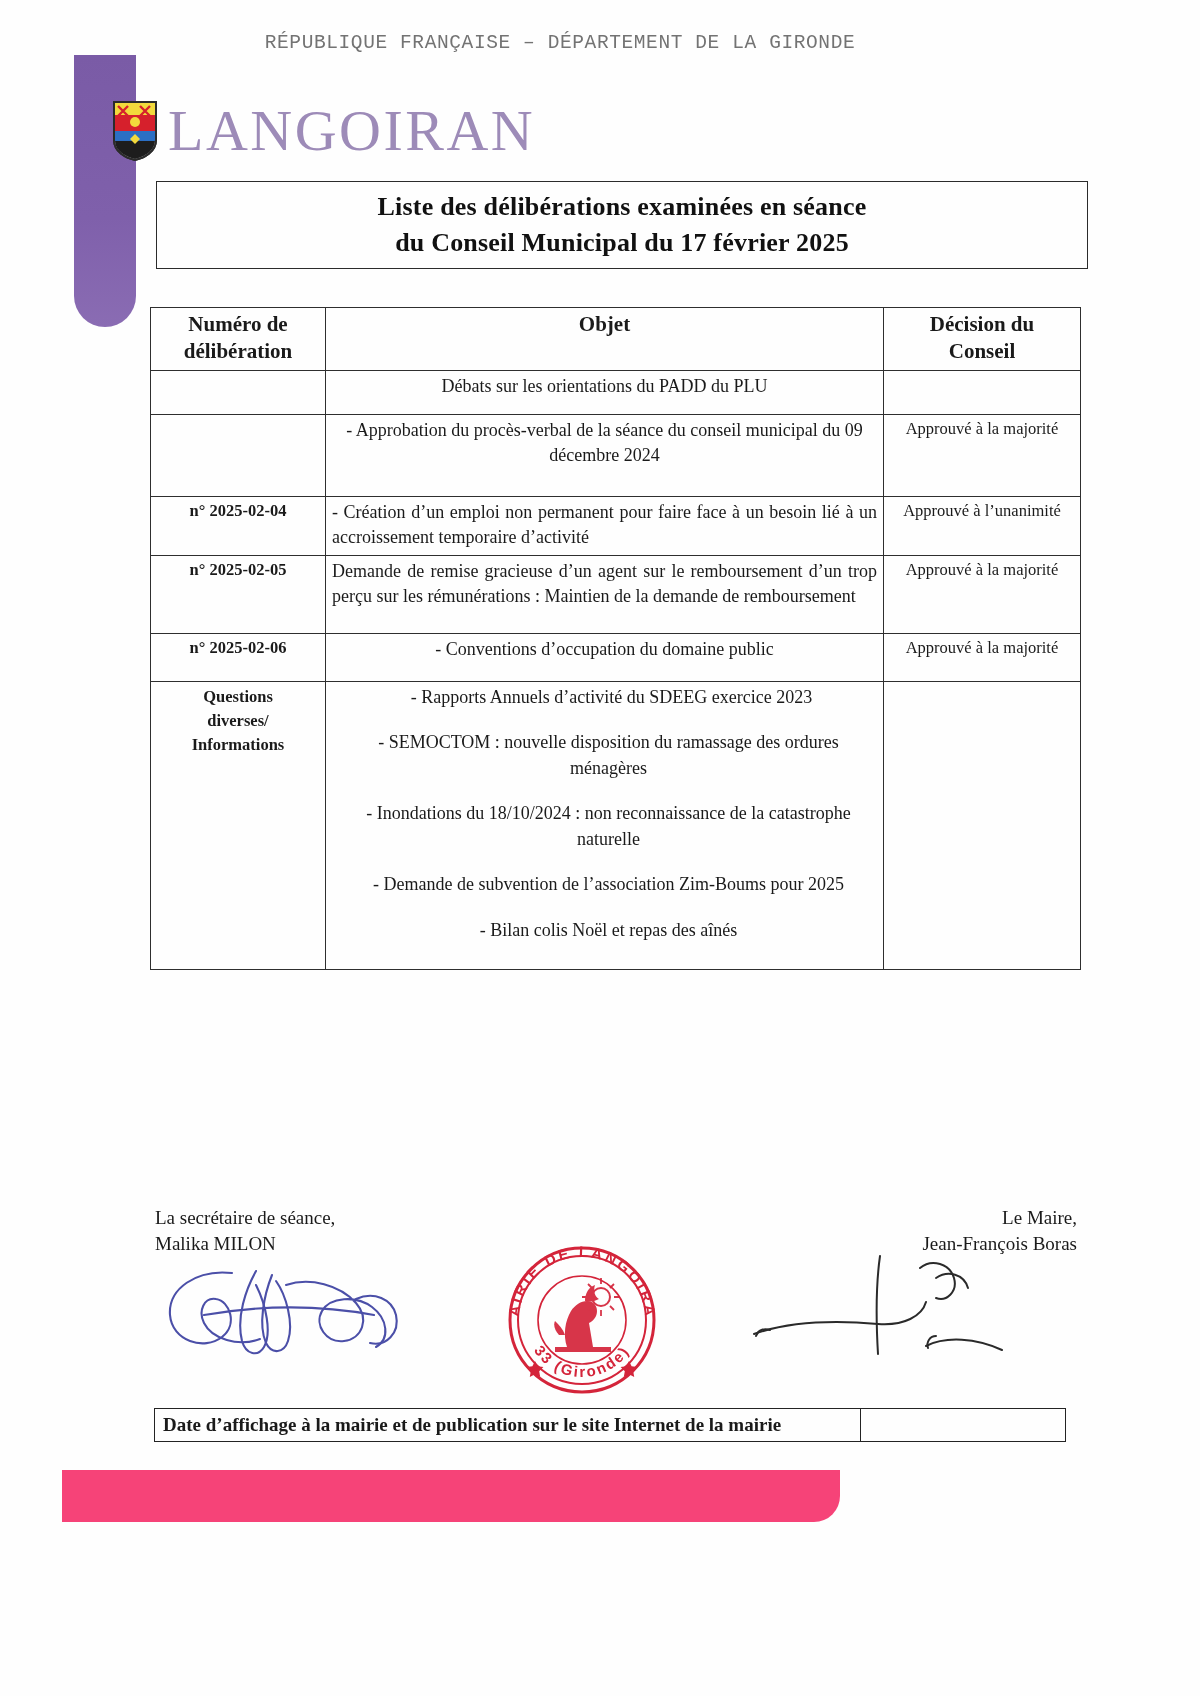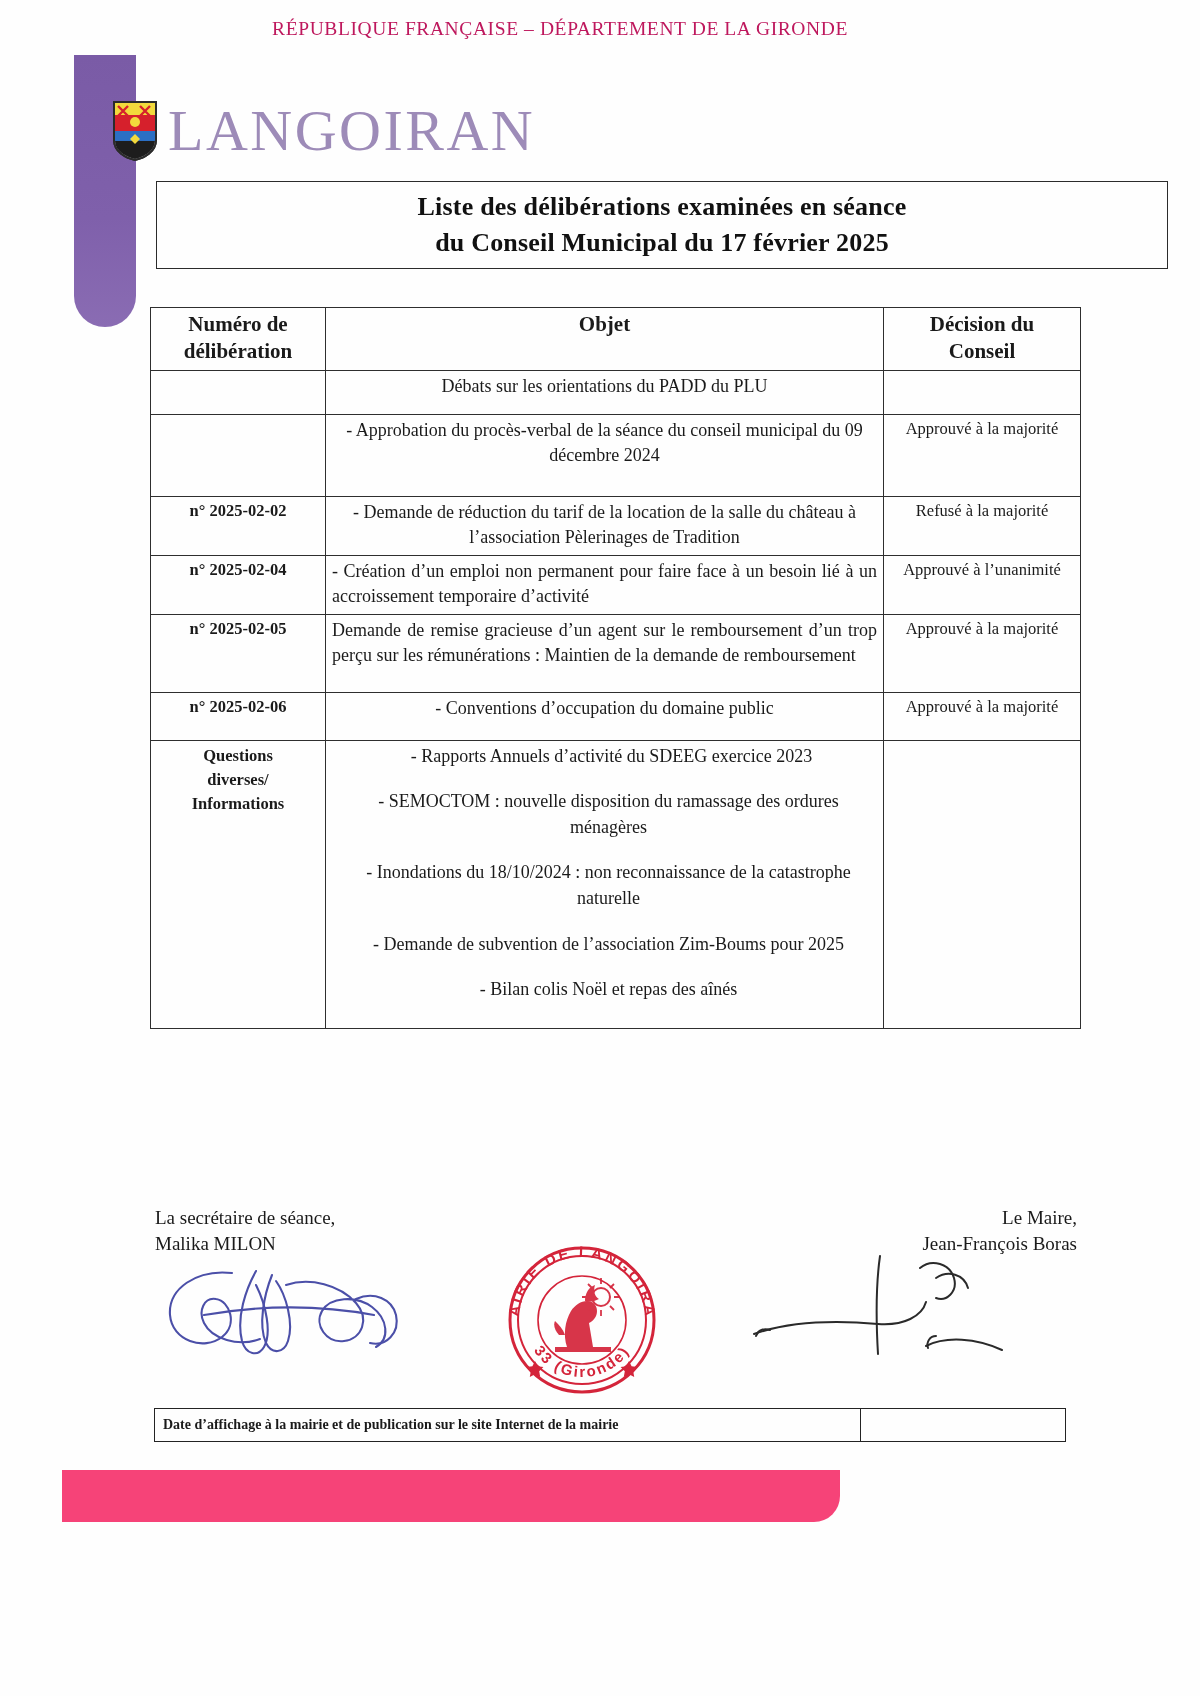--- a/index.html
+++ b/index.html
@@ -15,28 +15,28 @@
     position: relative;
     width: 1200px;
     height: 1696px;
     overflow: hidden;
     background: #fefefe;
   }
 
   
   .dept-line {
     position: absolute;
-    top: 18px;
+    top: 32px;
     left: 0;
     width: 1120px;
     text-align: center;
-    font-family: Liberation Serif, serif;
+    font-family: Liberation Mono, monospace;
     font-size: 19.5px;
     letter-spacing: 0.6px;
-    color: #be185d;
+    color: #737373;
     white-space: nowrap;
   }
   .purple-band {
     position: absolute;
     left: 74px;
     top: 55px;
     width: 62px;
     height: 272px;
     background: linear-gradient(180deg, #7a5ba6 0%, #7f60ab 60%, #8a6cb3 100%);
     border-bottom-left-radius: 34px;
@@ -58,21 +58,21 @@
     letter-spacing: 2.5px;
     color: #9d8bb8;
     font-weight: 400;
   }
 
   
   .title-box {
     position: absolute;
     left: 156px;
     top: 181px;
-    width: 1012px;
+    width: 932px;
     height: 88px;
     border: 1.4px solid #2b2b2b;
     box-sizing: border-box;
     display: flex;
     flex-direction: column;
     align-items: center;
     justify-content: center;
   }
   .title-box div {
     font-size: 26px;
@@ -195,21 +195,21 @@
     top: 1408px;
     width: 912px;
     height: 34px;
     border: 1.3px solid #232323;
     box-sizing: border-box;
     display: flex;
   }
   .date-box .lbl {
     flex: 0 0 706px;
     border-right: 1.3px solid #232323;
-    font-size: 14px;
+    font-size: 19px;
     font-weight: bold;
     display: flex;
     align-items: center;
     padding-left: 8px;
     box-sizing: border-box;
     white-space: nowrap;
   }
   .date-box .fld {
     flex: 1;
   }
@@ -276,25 +276,20 @@
     <tbody>
       <tr class="rowtall-1">
         <td class="num"></td>
         <td class="obj">Débats sur les orientations du PADD du PLU</td>
         <td class="dec"></td>
       </tr>
       <tr style="height:82px">
         <td class="num"></td>
         <td class="obj">- Approbation du procès-verbal de la séance du conseil municipal du 09 décembre 2024</td>
         <td class="dec">Approuvé à la majorité</td>
-      </tr>
-      <tr style="height:52px">
-        <td class="num">n° 2025-02-02</td>
-        <td class="obj">- Demande de réduction du tarif de la location de la salle du château à l’association Pèlerinages de Tradition</td>
-        <td class="dec">Refusé à la majorité</td>
       </tr>
       <tr style="height:52px">
         <td class="num">n° 2025-02-04</td>
         <td class="obj justify">- Création d’un emploi non permanent pour faire face à un besoin lié à un accroissement temporaire d’activité</td>
         <td class="dec">Approuvé à l’unanimité</td>
       </tr>
       <tr style="height:78px">
         <td class="num">n° 2025-02-05</td>
         <td class="obj justify">Demande de remise gracieuse d’un agent sur le remboursement d’un trop perçu sur les rémunérations : Maintien de la demande de remboursement</td>
         <td class="dec">Approuvé à la majorité</td>

